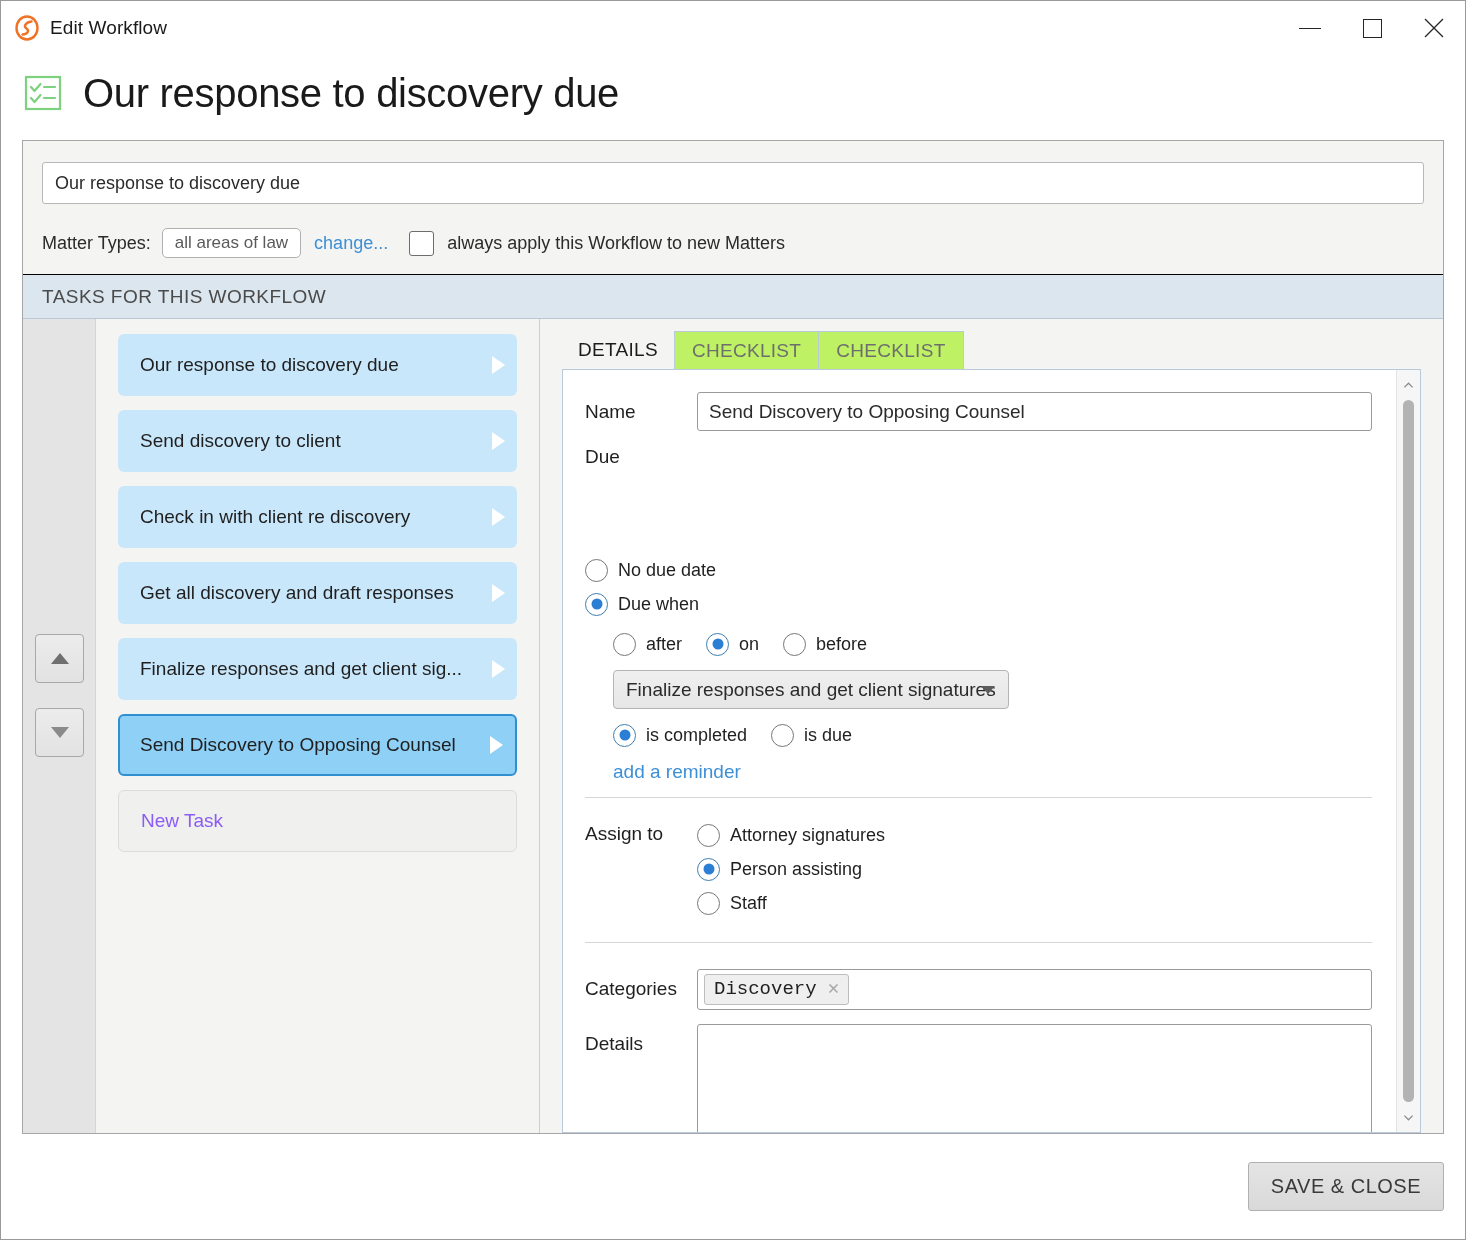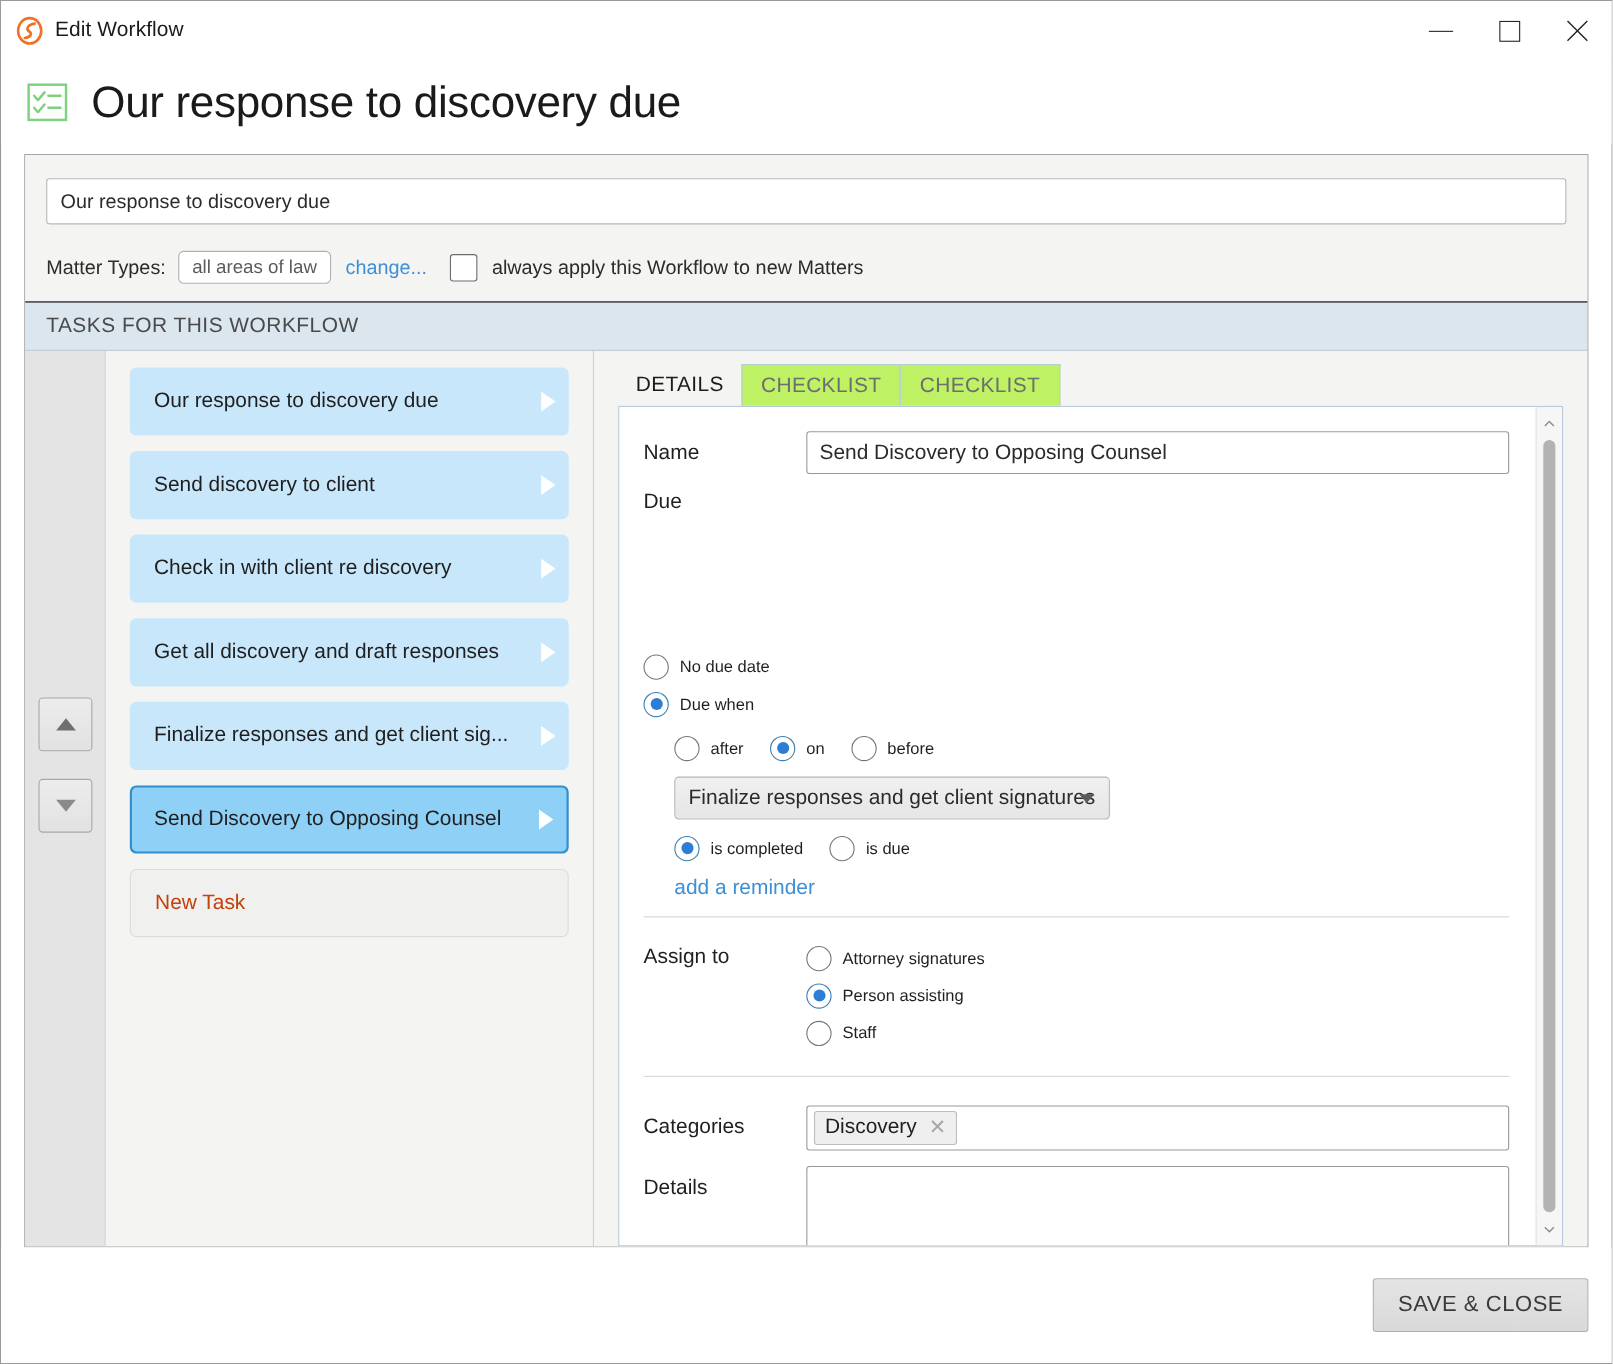--- a/index.html
+++ b/index.html
@@ -171,21 +171,21 @@
     white-space: nowrap; overflow: hidden;
   }
   .task-item.selected {
     background: #8fd0f7;
     border: 2px solid #2f8fd0;
     padding: 0 30px 0 20px;
   }
   .task-item.newtask {
     background: #f0f0ee;
     border: 1px solid #dcdcdc;
-    color: #c2410c;
+    color: #8b5cf6;
     padding: 0 22px;
   }
   .task-arrow {
     position: absolute; right: 12px; top: 50%;
     transform: translateY(-50%);
     width: 0; height: 0;
     border-top: 9px solid transparent;
     border-bottom: 9px solid transparent;
     border-left: 13px solid #ffffff;
   }
@@ -228,21 +228,21 @@
   }
   .detail-scrollarea {
     flex: 1 1 auto; min-width: 0;
     padding: 22px 0 0 0;
     overflow: hidden;
   }
 
   .section { padding: 0 24px 0 22px; }
   .divider { height: 1px; background: #d6d6d6; margin: 18px 0 0 0; }
 
-  .frow { display: flex; align-items: flex-start; margin-bottom: 0; gap: 36px; }
+  .frow { display: flex; align-items: flex-start; margin-bottom: 0; }
   .flabel {
     flex: 0 0 112px;
     font-size: 19px; color: #1f1f1f;
     padding-top: 9px;
   }
   .fctl { flex: 1 1 auto; min-width: 0; }
 
   .text-input {
     width: 100%; height: 39px;
     border: 1px solid #9a9a9a; border-radius: 3px;
@@ -260,21 +260,21 @@
     background: #ffffff;
     position: relative;
   }
   .radio.on { border-color: #3c7fb1; }
   .radio.on::after {
     content: ""; position: absolute;
     left: 50%; top: 50%; transform: translate(-50%,-50%);
     width: 11px; height: 11px; border-radius: 50%;
     background: #2a7fd4;
   }
-  .radio-text { font-size: 15px; color: #1f1f1f; margin-left: 10px; white-space: nowrap; }
+  .radio-text { font-size: 18px; color: #1f1f1f; margin-left: 10px; white-space: nowrap; }
   .radio-grp-inline { display: flex; align-items: center; height: 34px; }
   .radio-grp-inline .radio-text { margin-right: 24px; }
 
   .select-box {
     width: 100%; height: 39px;
     background: linear-gradient(#f0f0f0,#e6e6e6);
     border: 1px solid #b4b4b4; border-radius: 4px;
     display: flex; align-items: center;
     padding: 0 12px;
     font-size: 19px; color: #2b2b2b;
@@ -299,21 +299,21 @@
     border: 1px solid #9a9a9a; border-radius: 3px;
     background: #ffffff;
     display: flex; align-items: center;
     padding: 4px 6px;
   }
   .chip {
     display: flex; align-items: center;
     background: #efefef;
     border: 1px solid #bdbdbd; border-radius: 3px;
     padding: 3px 9px 4px 9px;
-    font-size: 19px; color: #1f1f1f;
+    font-size: 19px; color: #1f1f1f; font-family: Liberation Mono, monospace;
   }
   .chip-x {
     margin-left: 11px; color: #a8a8a8; font-size: 19px;
     cursor: pointer; line-height: 1;
   }
   .textarea-box {
     width: 100%; height: 118px;
     border: 1px solid #9a9a9a; border-radius: 3px;
     background: #ffffff;
   }

